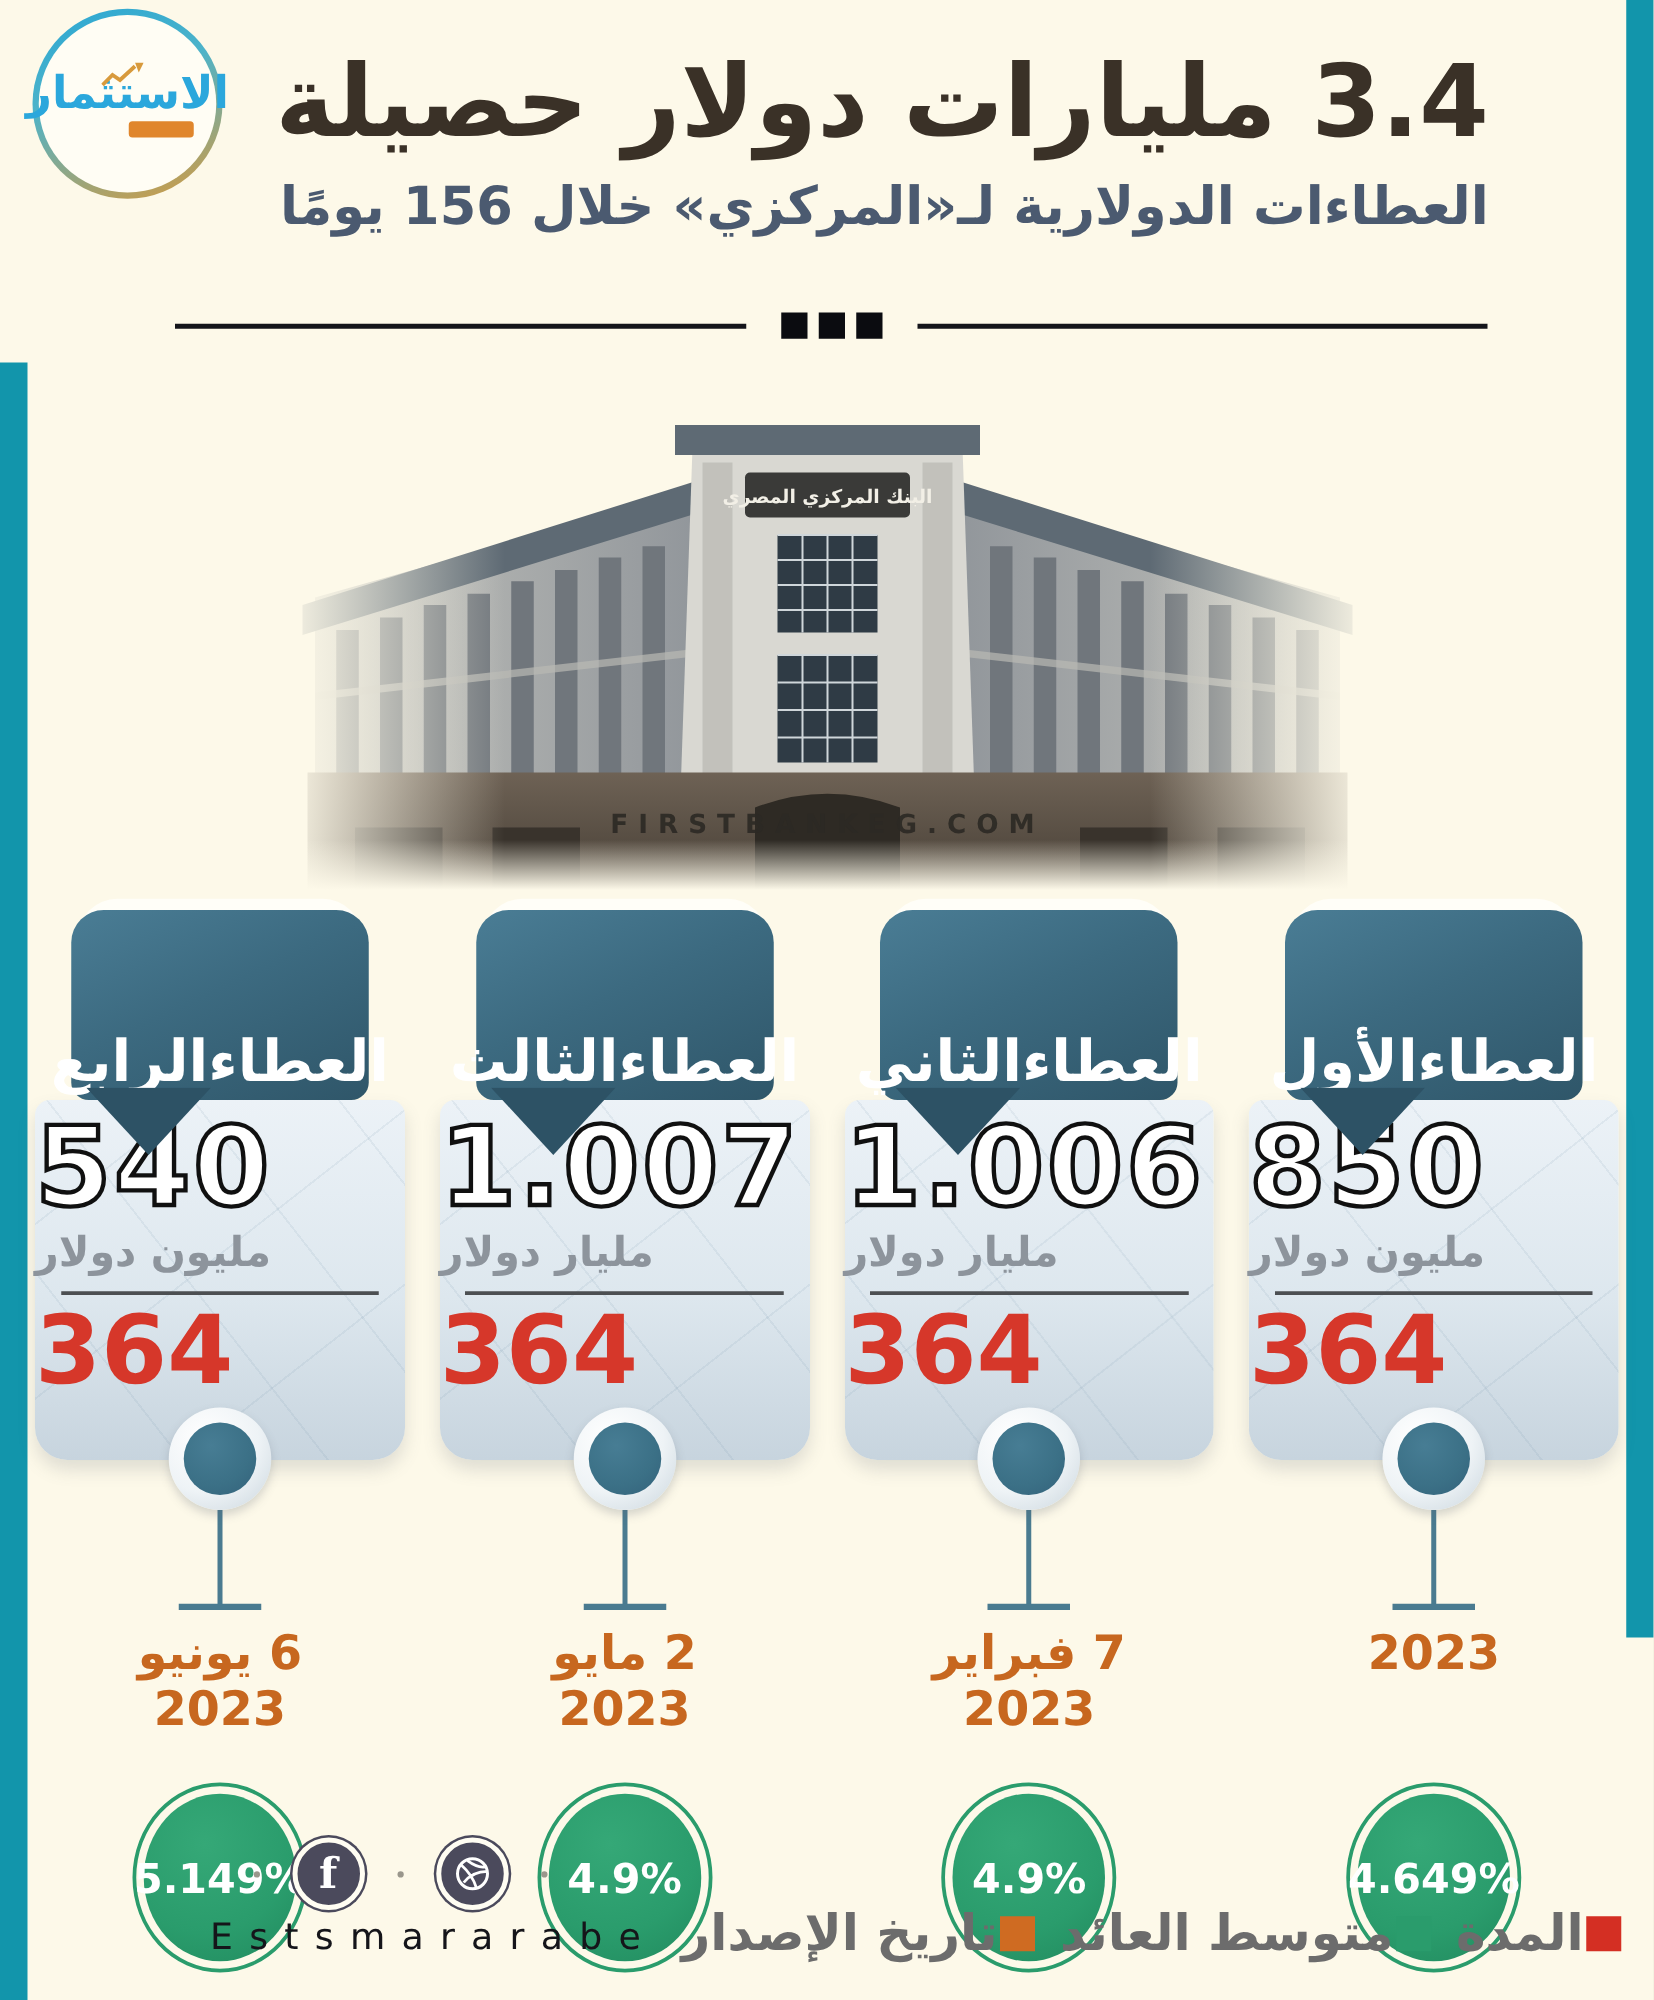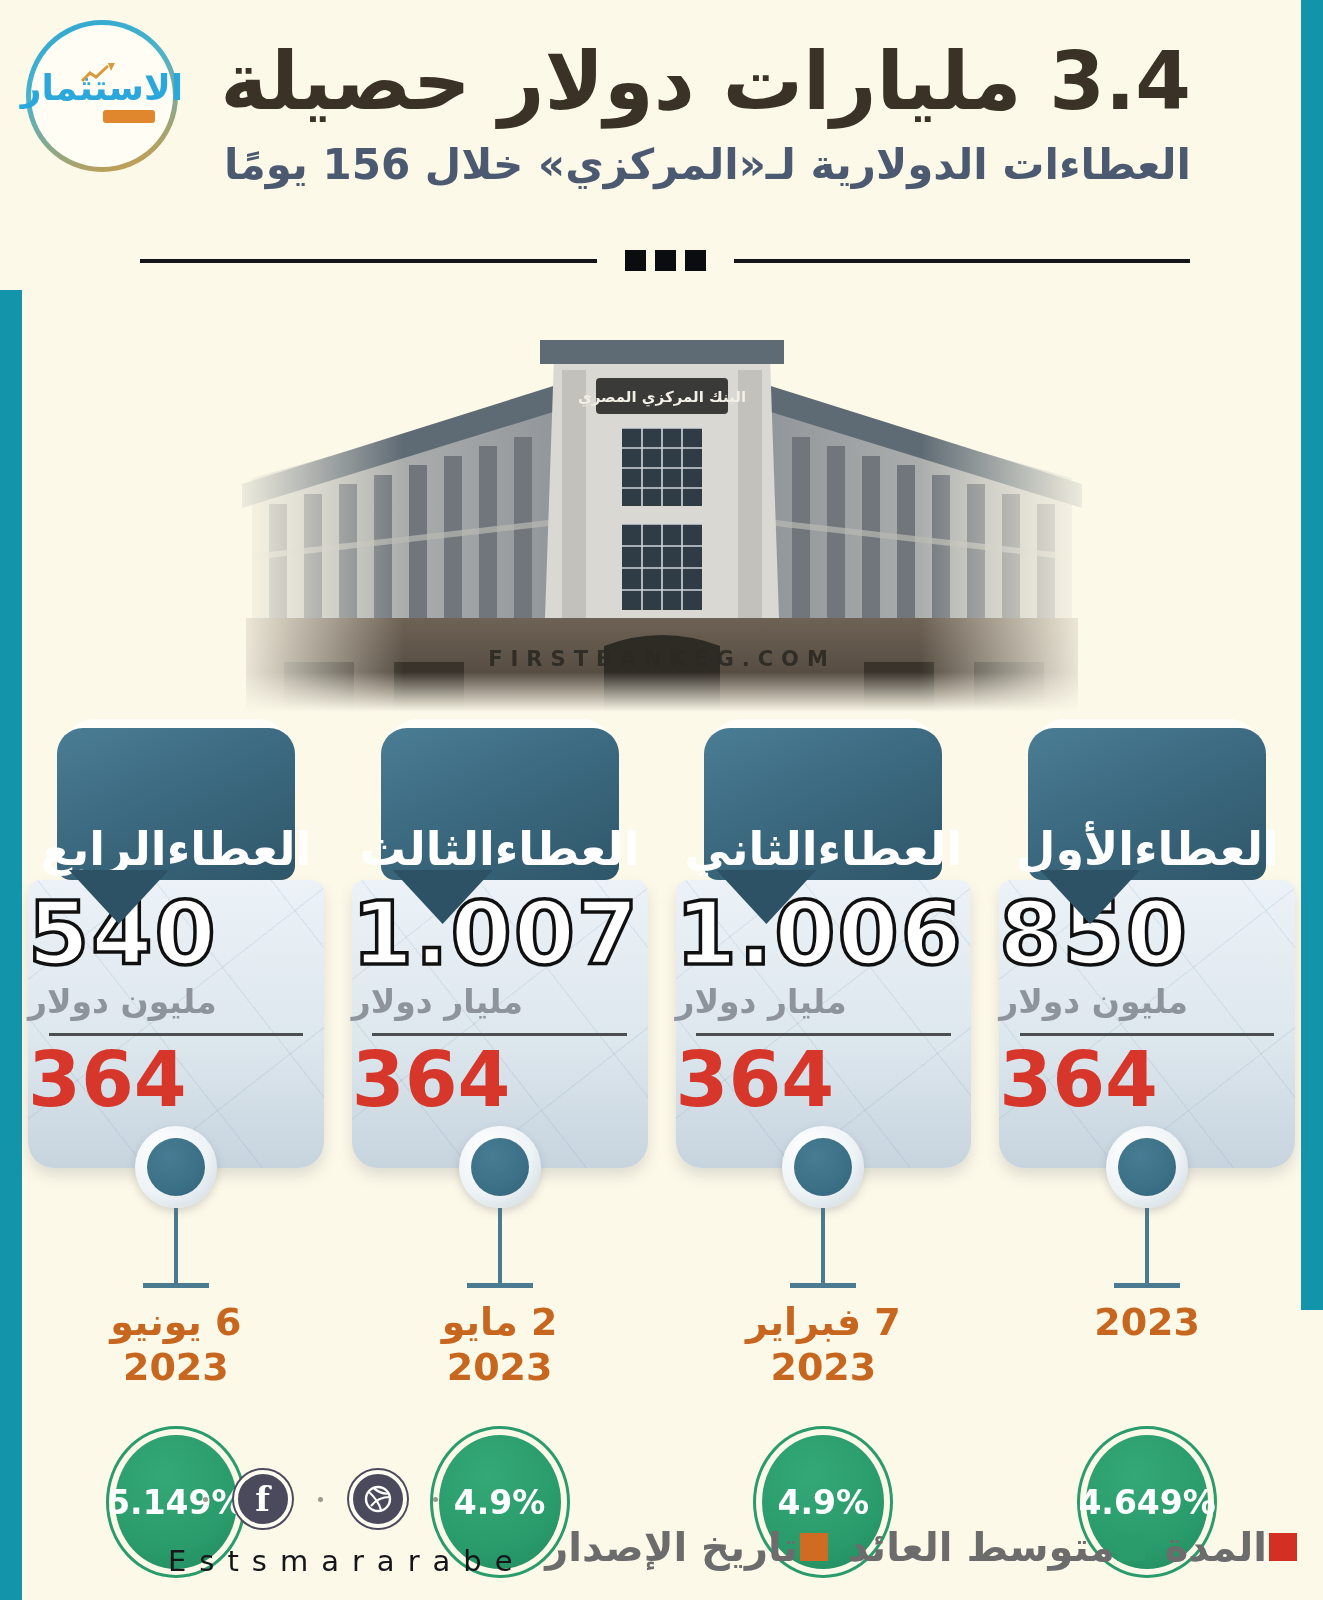--- a/index.html
+++ b/index.html
@@ -8,21 +8,21 @@
     position:relative; width:1323px; height:1600px; margin:0 auto;
     background:#fdf9e9; overflow:hidden;
   }
   
   .bar { position:absolute; width:22px; background:#1295ab; }
   .bar-right { right:0; top:0; height:1310px; }
   .bar-left  { left:0; top:290px; height:1310px; }
 
   
   .logo-wrap {
-    position:absolute; left:26px; top:20px; width:152px; height:152px;
+    position:absolute; left:26px; top:7px; width:152px; height:152px;
     border-radius:50%; padding:5px;
     background:linear-gradient(160deg,#2aa7d4 0%, #4db3c9 40%, #d89a3c 100%);
   }
   .logo-inner {
     width:100%; height:100%; border-radius:50%; background:#fffdf4;
     display:flex; flex-direction:column; align-items:center; justify-content:center;
     position:relative;
   }
   .logo-text { color:#2ba7dc; font-size:36px; font-weight:bold; direction:rtl; line-height:1; }
   .logo-arrow { position:absolute; top:38px; left:50px; }
@@ -119,21 +119,21 @@
   
   .social { position:absolute; left:168px; top:1470px; width:304px; text-align:center; }
   .social-row { display:flex; justify-content:center; align-items:center; gap:26px; }
   .social-icon {
     width:58px; height:58px; border-radius:50%; background:#4b4a5c;
     border:4px solid #fffdf2; box-shadow:0 0 0 2px #4b4a5c;
     display:flex; align-items:center; justify-content:center; position:relative;
   }
   .social-icon .fb { color:#fff; font-size:34px; font-weight:bold; font-family:"DejaVu Serif", serif; }
   .side-dot { width:5px; height:5px; border-radius:50%; background:#9a978c; }
-  .handle { margin-top:16px; font-size:29px; color:#15151a; letter-spacing:13px; font-weight:500; }
+  .handle { margin-top:4px; font-size:29px; color:#15151a; letter-spacing:13px; font-weight:500; }
 
   .legend {
     position:absolute; right:26px; top:1524px; direction:rtl;
     display:flex; align-items:center; gap:20px;
   }
   .legend-item { display:flex; align-items:center; gap:2px; direction:rtl; }
   .legend-sq { width:28px; height:28px; display:inline-block; }
   .legend-sq.c-red    { background:#d42f23; }
   .legend-sq.c-orange { background:#cf6b22; }
   .legend-sq.c-green  { background:#2a9c6c; }

